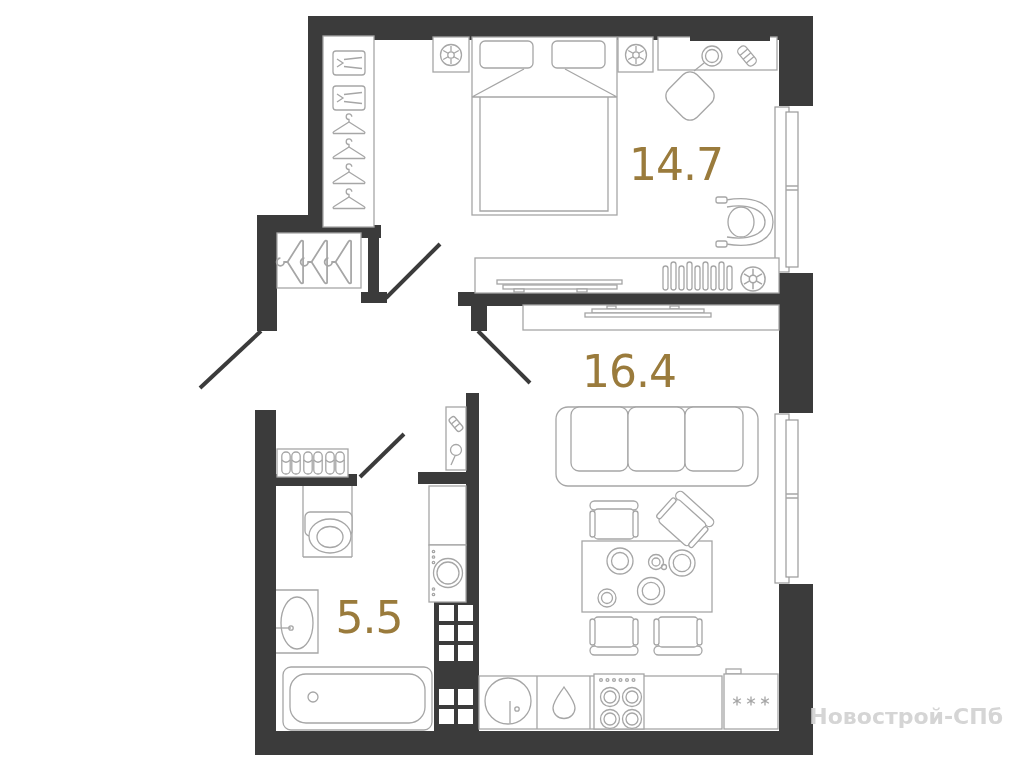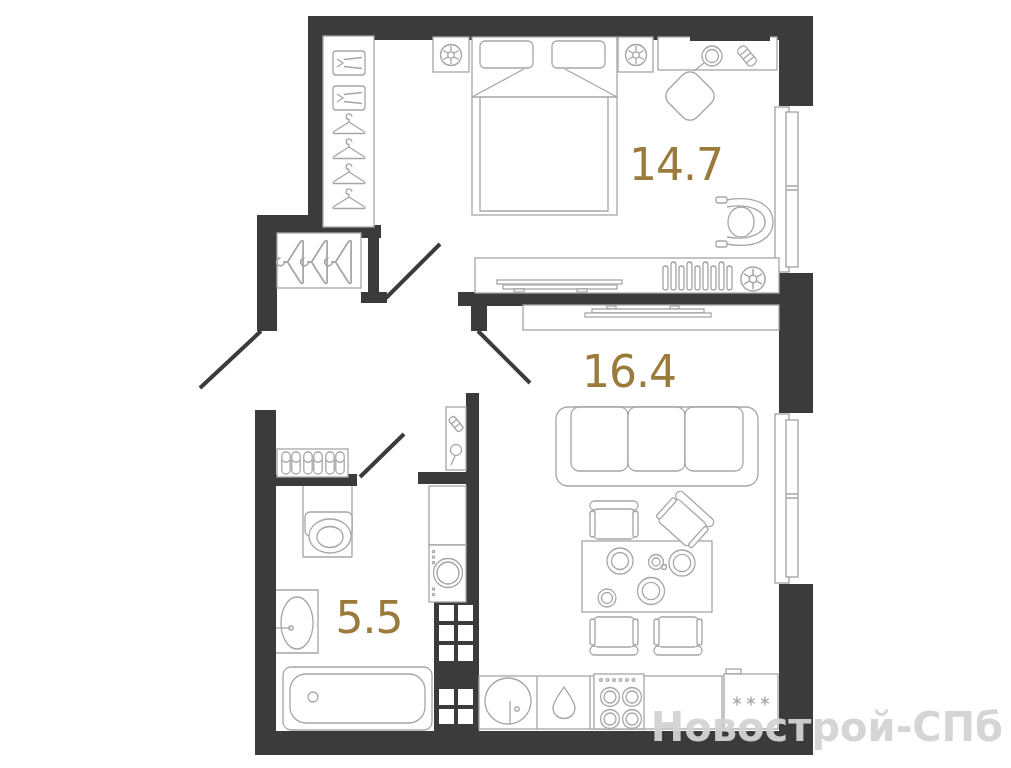--- a/index.html
+++ b/index.html
@@ -20,21 +20,21 @@
     letter-spacing:-1px;
     color:#9a7b3c;
     white-space:nowrap;
     user-select:none;
   }
   .watermark{
     position:absolute;
     right:8px;
     top:704px;
     font-family:"DejaVu Sans",sans-serif;
-    font-size:40px;
+    font-size:22px;
     font-weight:700;
     color:#d3d3d3;
     opacity:.95;
     white-space:nowrap;
     user-select:none;
     text-align:right;
   }
   .wall{fill:#3b3b3b;stroke:none;}
   .cut{fill:#ffffff;stroke:none;}
   .furn{fill:#ffffff;stroke:#a6a6a6;stroke-width:1.3;}

